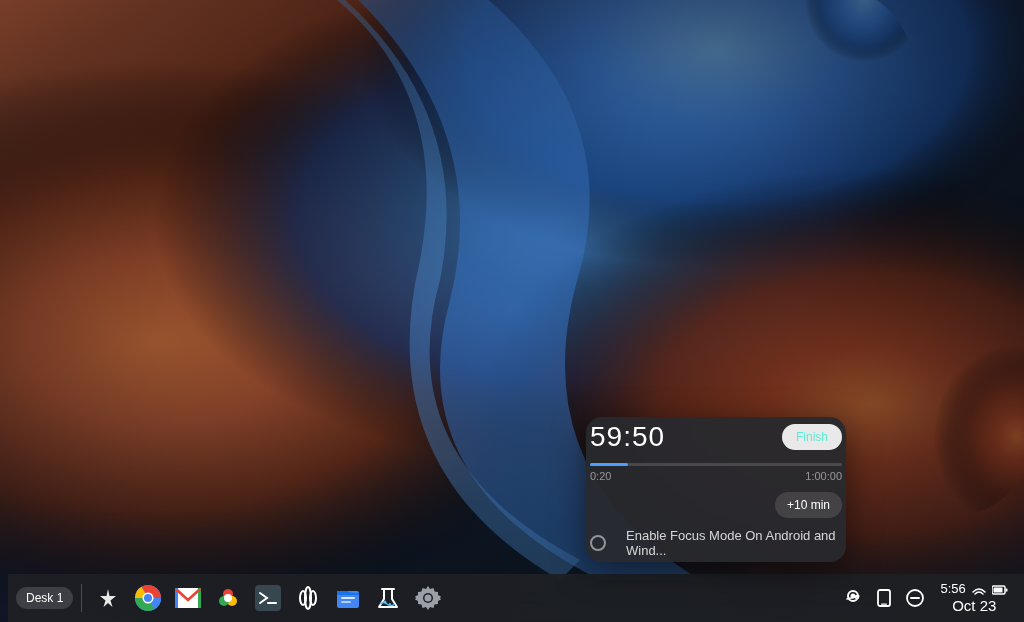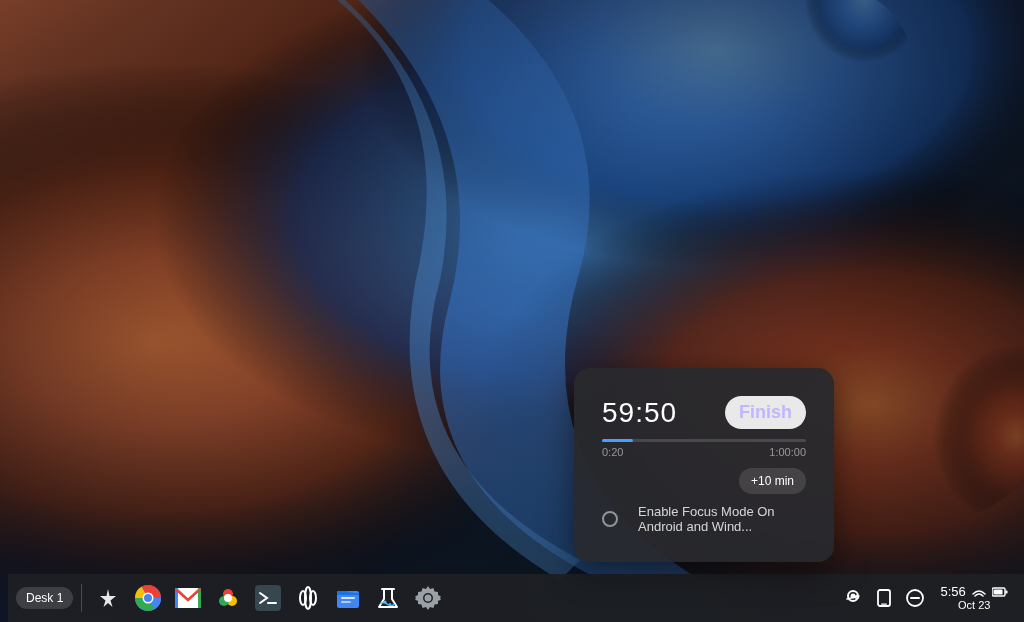--- a/index.html
+++ b/index.html
@@ -102,60 +102,60 @@
     }
 
     .time-text {
       font-size: 13px;
       font-weight: 500;
       line-height: 1.2;
       white-space: nowrap;
     }
 
     .date-text {
-      font-size: 11px;
+      font-size: 15px;
       line-height: 1.2;
       white-space: nowrap;
     }
 
     
     #timer-widget {
       position: absolute;
       bottom: 60px;
-      left: 574px;
+      left: 586px;
       width: 260px;
       background: rgba(40, 41, 45, 0.95);
       border-radius: 16px;
-      padding: 28px;
+      padding: 4px;
       z-index: 200;
       box-shadow: 0 8px 32px rgba(0,0,0,0.5);
     }
 
     .timer-header {
       display: flex;
       align-items: center;
       justify-content: space-between;
       margin-bottom: 10px;
     }
 
     .timer-time {
       color: white;
       font-size: 28px;
       font-weight: 400;
       letter-spacing: 1px;
     }
 
     .finish-button {
       background: rgba(255,255,255,0.9);
-      color: #c4b5fd;
+      color: #5eead4;
       border: none;
       border-radius: 20px;
       padding: 6px 14px;
-      font-size: 18px;
-      font-weight: 700;
+      font-size: 12px;
+      font-weight: 400;
       cursor: pointer;
     }
 
     .timer-progress-bar {
       width: 100%;
       height: 3px;
       background: rgba(255,255,255,0.15);
       border-radius: 2px;
       margin-bottom: 4px;
       position: relative;

